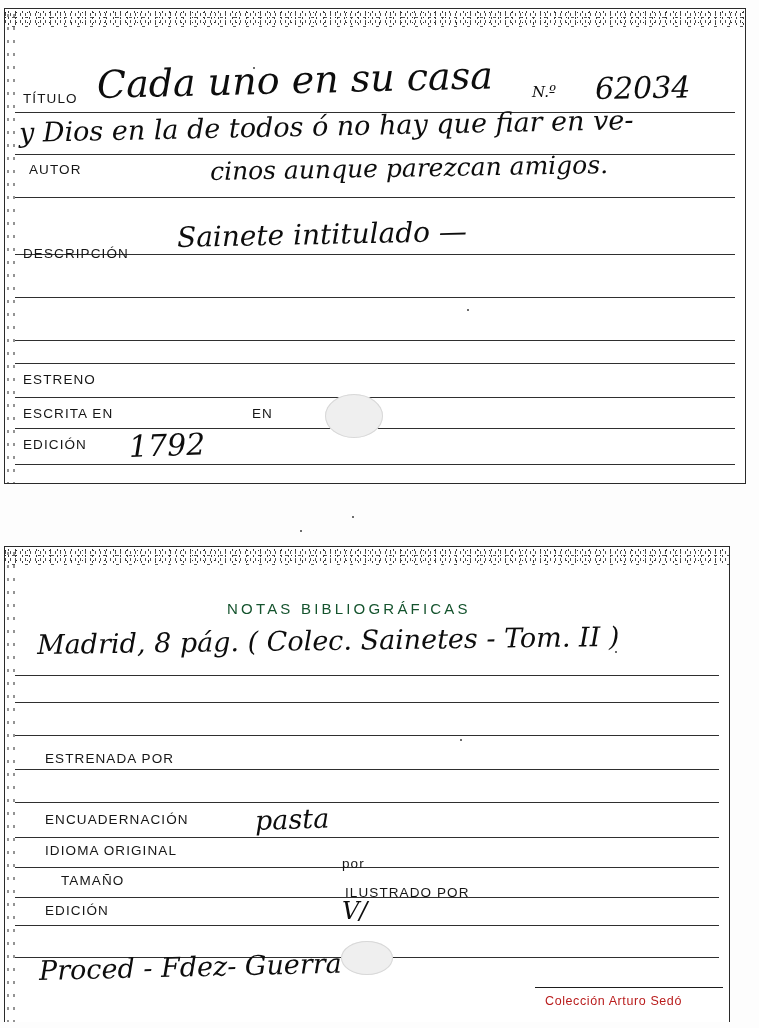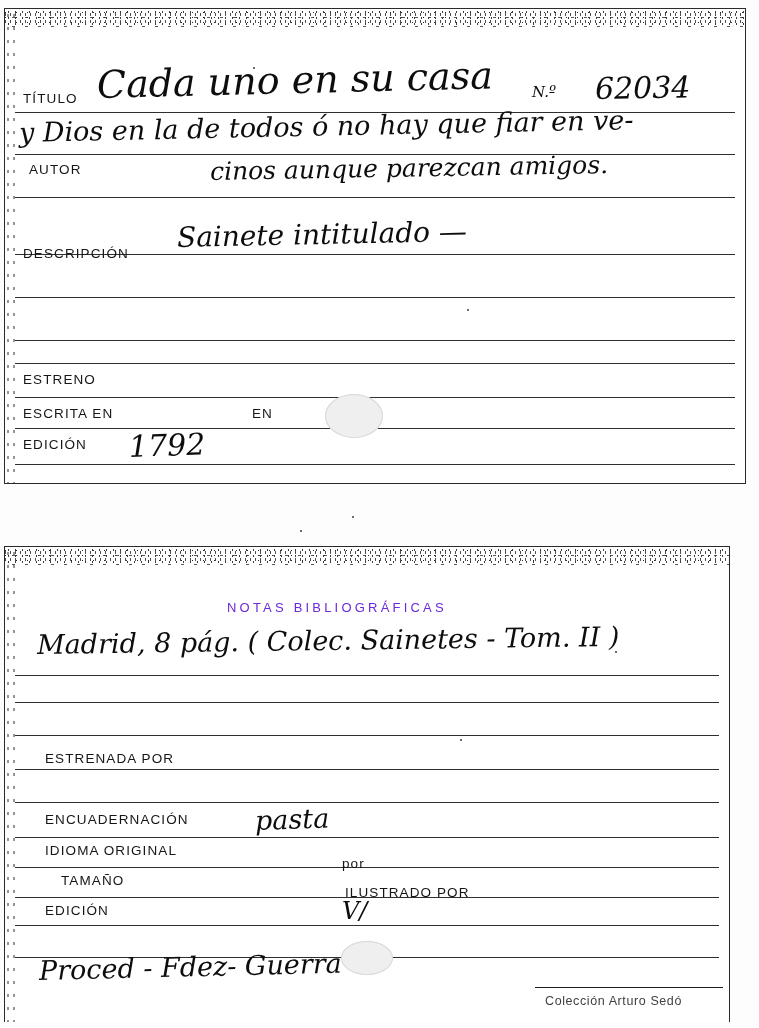--- a/index.html
+++ b/index.html
@@ -71,31 +71,31 @@
     position: absolute;
     font-family: "DejaVu Serif", serif;
     font-style: italic;
     color: #0d0d0d;
     white-space: nowrap;
     transform-origin: left center;
   }
 
   .notes-title {
     position: absolute;
-    font-size: 13px;
+    font-size: 15px;
     letter-spacing: 3.2px;
-    color: #6d28d9;
+    color: #14532d;
     white-space: nowrap;
   }
 
   .collection {
     position: absolute;
     font-size: 12.5px;
     letter-spacing: 0.6px;
-    color: #404040;
+    color: #b91c1c;
     white-space: nowrap;
   }
   .collection-rule {
     position: absolute;
     border-top: 1.5px solid #1d1d1d;
     height: 0;
   }
 
   
   .blot {

